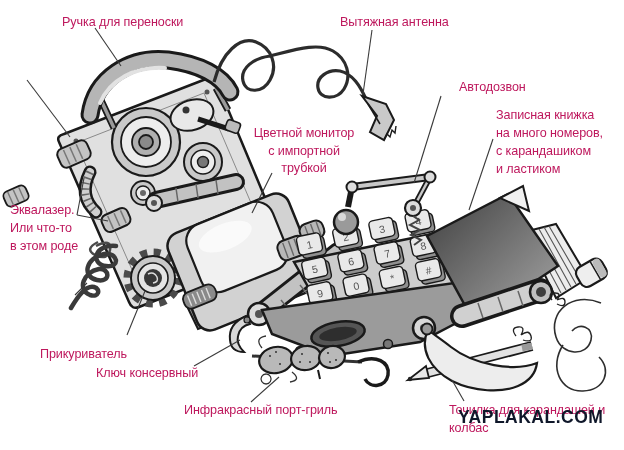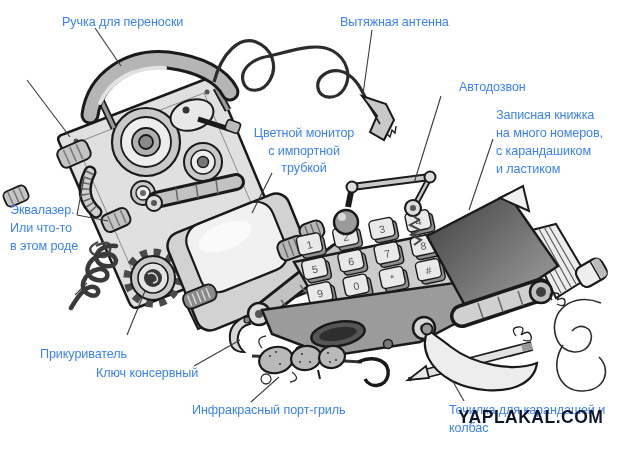--- a/index.html
+++ b/index.html
@@ -1,31 +1,31 @@
 <!DOCTYPE html>
 <html><head>
 <meta charset="utf-8">
 <style>
   html,body{margin:0;padding:0;background:#fff;}
   .stage{position:relative;width:624px;height:450px;background:#ffffff;overflow:hidden;
          font-family:"Liberation Sans",sans-serif;}
   .stage svg{position:absolute;left:0;top:0;z-index:1;font-family:"Liberation Sans",sans-serif;}
-  .lbl{position:absolute;z-index:2;font-size:12.6px;line-height:18px;color:#3b82f6;
+  .lbl{position:absolute;z-index:2;font-size:12.6px;line-height:18px;color:#be185d;
        white-space:pre-line;letter-spacing:-0.1px;}
   #lbl-handle{left:62px;top:13px;}
   #lbl-speaker{left:10px;top:43px;}
   #lbl-antenna{left:340px;top:13px;}
   #lbl-autodial{left:419px;top:78px;margin-left:40px;}
   #lbl-notebook{left:496px;top:106px;}
   #lbl-monitor{left:238px;top:125px;width:132px;text-align:center;line-height:17.5px;}
   #lbl-equalizer{left:10px;top:201px;}
   #lbl-corkscrew{left:16px;top:287px;}
   #lbl-lighter{left:40px;top:345px;}
   #lbl-opener{left:96px;top:364px;}
-  #lbl-grill{left:184px;top:401px;margin-left:8px;}
+  #lbl-grill{left:184px;top:401px;}
   #lbl-sharpener{left:407px;top:401px;margin-left:42px;}
   #watermark{position:absolute;z-index:3;left:458px;top:407px;font-weight:700;
              font-size:17.5px;letter-spacing:.5px;color:#0f172a;}
 </style>
 </head>
 <body>
 
 <div class="stage">
 
 <svg width="624" height="450" viewBox="0 0 624 450">

